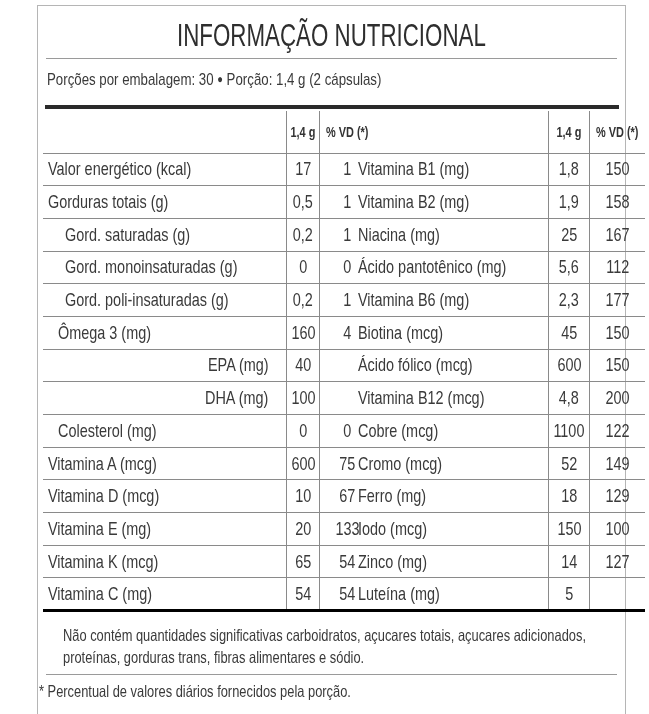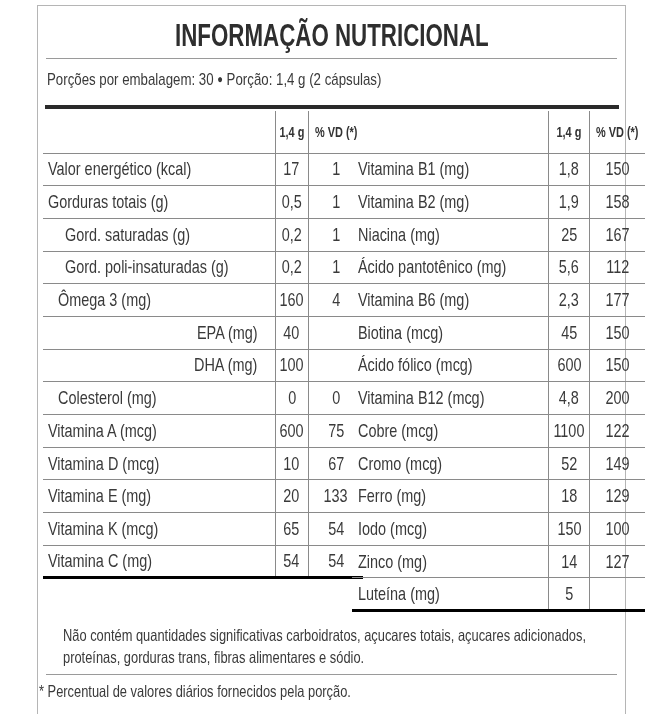--- a/index.html
+++ b/index.html
@@ -1,20 +1,20 @@
 <!DOCTYPE html>
 <html><head>
 <meta charset="utf-8">
 <style>
   html, body { margin:0; padding:0; background:#ffffff; }
   body { width:649px; height:714px; position:relative; overflow:hidden; font-family:"Liberation Sans", sans-serif; color:#333333; }
   .panel { position:absolute; left:37px; top:5px; width:589px; height:720px; border:1.5px solid #b5b5b5; box-sizing:border-box; background:#fff; }
   .cond { display:inline-block; transform:scaleX(0.78); transform-origin:left center; white-space:nowrap; }
   .condc { display:inline-block; transform:scaleX(0.78); transform-origin:center center; white-space:nowrap; }
-  .title { position:absolute; left:0; right:0; top:12px; text-align:center; font-size:31px; font-weight:bold; color:#2e2e2e; letter-spacing:0px; }
+  .title { position:absolute; left:0; right:0; top:12px; text-align:center; font-size:31px; font-weight:normal; color:#2e2e2e; letter-spacing:0px; }
   .title .condc { transform:scaleX(0.72); }
   .hr1 { position:absolute; left:8px; right:8px; top:52px; height:1px; background:#9a9a9a; }
   .serving { position:absolute; left:9px; top:64px; font-size:17px; color:#3a3a3a; }
   .thick { position:absolute; left:7px; right:6px; top:99px; height:4px; background:#2a2a2a; }
   .tbl { position:absolute; top:105px; border-collapse:collapse; }
   .tbl td { height:32.7px; padding:0; font-size:18.5px; color:#3a3a3a; border-bottom:1.2px solid #8a8a8a; box-sizing:border-box; vertical-align:middle; }
   .tbl tr.head td { height:42px; font-size:14px; font-weight:bold; color:#333; }
   .tbl tr.last td { border-bottom:3px solid #000000; }
   .tbl td.num { text-align:center; border-left:1.2px solid #8a8a8a; }
   .tbl tr.head td.lbl { border-bottom:1.2px solid #8a8a8a; }
@@ -62,20 +62,25 @@
           <td class="lbl ind0"><span class="cond">Gorduras totais (g)</span></td>
           <td class="num c1"><span class="condc">0,5</span></td>
           <td class="num c2"><span class="condc">1</span></td>
         </tr>
         <tr>
           <td class="lbl ind2"><span class="cond">Gord. saturadas (g)</span></td>
           <td class="num c1"><span class="condc">0,2</span></td>
           <td class="num c2"><span class="condc">1</span></td>
         </tr>
         <tr>
+          <td class="lbl ind2"><span class="cond">Gord. monoinsaturadas (g)</span></td>
+          <td class="num c1"><span class="condc">0</span></td>
+          <td class="num c2"><span class="condc">0</span></td>
+        </tr>
+        <tr>
           <td class="lbl ind2"><span class="cond">Gord. poli-insaturadas (g)</span></td>
           <td class="num c1"><span class="condc">0,2</span></td>
           <td class="num c2"><span class="condc">1</span></td>
         </tr>
         <tr>
           <td class="lbl ind1"><span class="cond">Ômega 3 (mg)</span></td>
           <td class="num c1"><span class="condc">160</span></td>
           <td class="num c2"><span class="condc">4</span></td>
         </tr>
         <tr>

